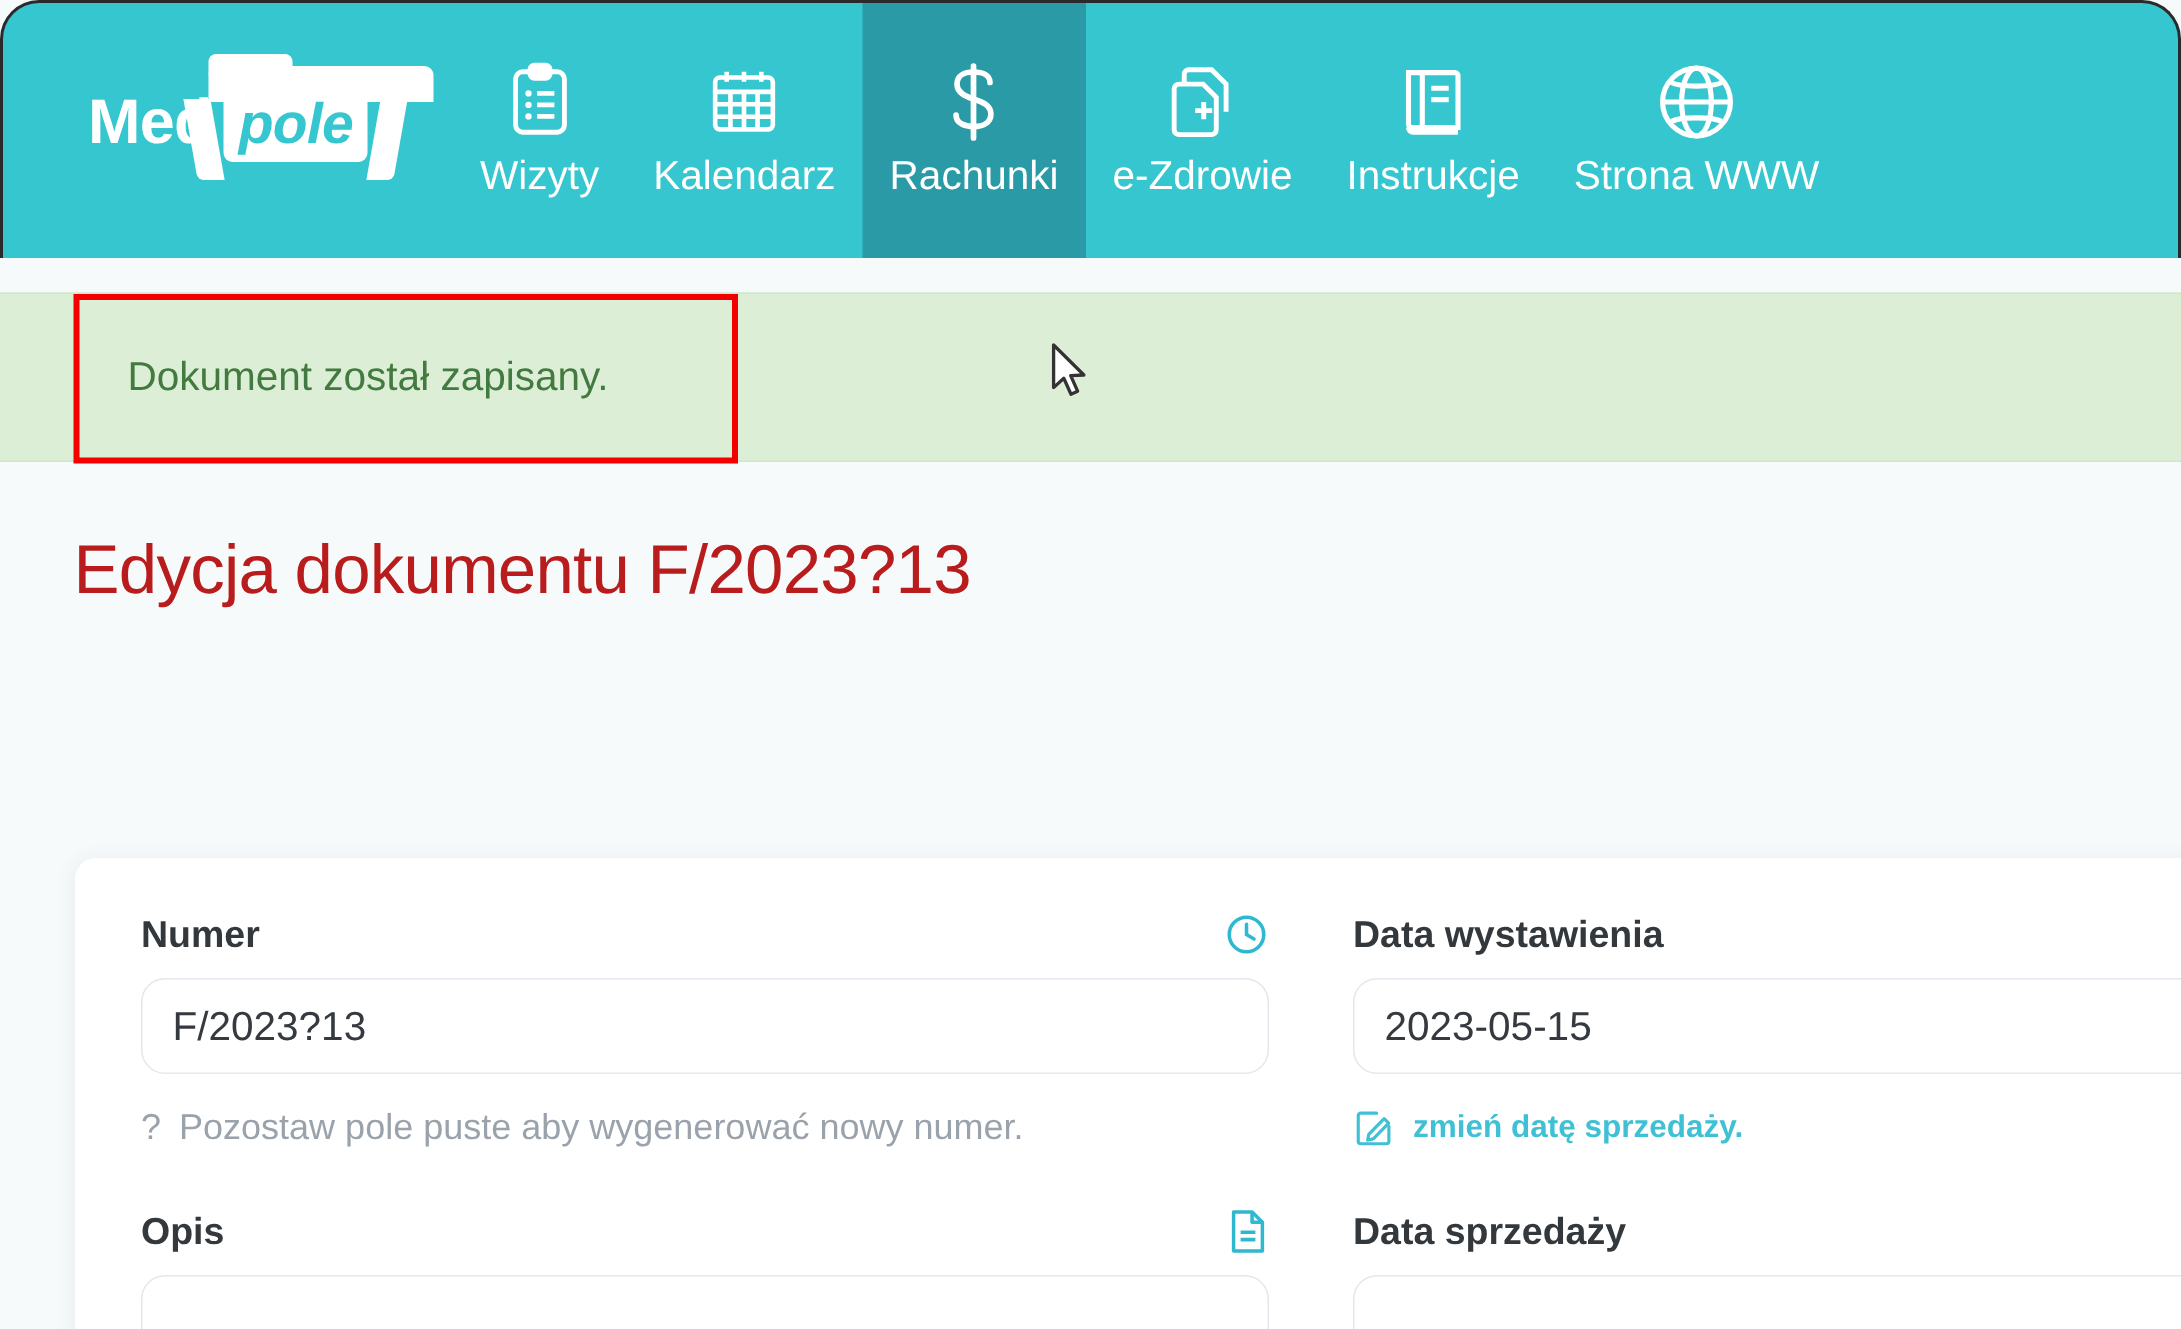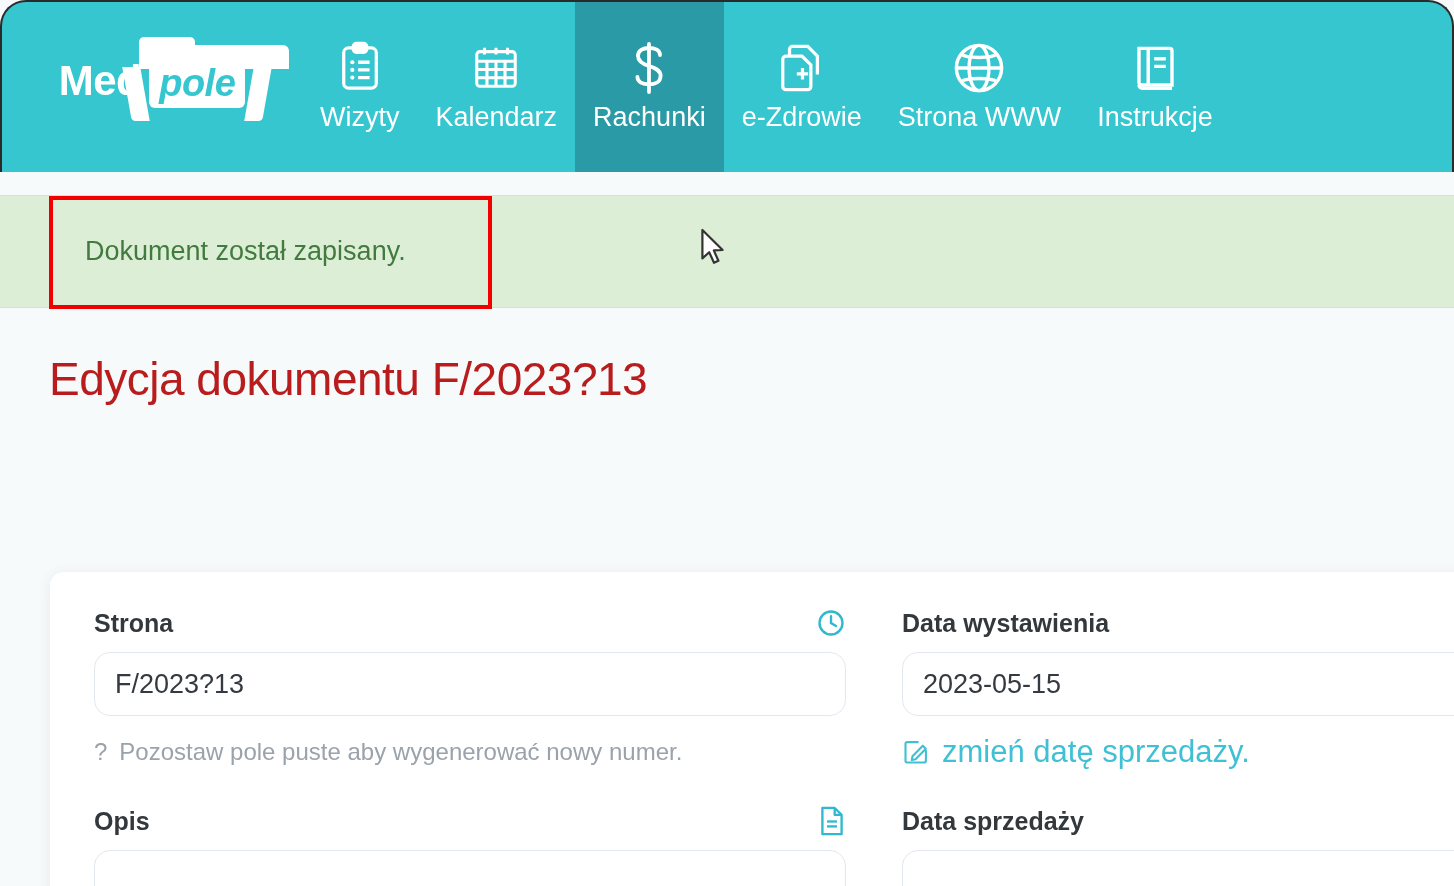--- a/index.html
+++ b/index.html
@@ -211,21 +211,21 @@
 
   .help-row {
     display: flex;
     align-items: center;
     gap: 12px;
     margin-top: 16px;
     height: 40px;
   }
   .help-text { font-size: 24px; color: #9aa2ab; }
   .help-q { font-size: 24px; color: #9aa2ab; }
-  .link-text { font-size: 31px; color: #3fc0d4; }
+  .link-text { font-size: 21px; color: #3fc0d4; font-weight: bold; }
 
   .field-group-2 { margin-top: 32px; }
 
   
   .cursor {
     position: absolute;
     left: 700px; top: 228px;
     width: 26px; height: 38px;
     pointer-events: none;
   }
@@ -297,60 +297,60 @@
             <path d="M3 8.5 a1.7 1.7 0 0 1 1.7 -1.7 H13 l4.6 4.6 V22.6 a1.7 1.7 0 0 1 -1.7 1.7 H4.7 A1.7 1.7 0 0 1 3 22.6 Z"></path>
             <line x1="10.3" y1="16" x2="16.2" y2="16"></line>
             <line x1="13.25" y1="13" x2="13.25" y2="19"></line>
           </svg>
         </span>
         <span class="nav-label">e-Zdrowie</span>
       </div>
 
       <div class="nav-item">
         <span class="nav-icon">
+          <svg width="48" height="56" viewBox="0 0 24 26" fill="none" stroke="#ffffff" stroke-width="1.7">
+            <path d="M4 3.2 h15.5 a1 1 0 0 1 1 1 V21.5 H5.2 A1.2 1.2 0 0 1 4 20.3 Z"></path>
+            <path d="M4 21.5 a1.6 1.6 0 0 0 1.6 1.6 H20.5"></path>
+            <line x1="8.6" y1="3.2" x2="8.6" y2="21.5"></line>
+            <line x1="11.6" y1="8.4" x2="17.4" y2="8.4"></line>
+            <line x1="11.6" y1="12.2" x2="17.4" y2="12.2"></line>
+          </svg>
+        </span>
+        <span class="nav-label">Instrukcje</span>
+      </div>
+
+      <div class="nav-item">
+        <span class="nav-icon">
           <svg width="56" height="56" viewBox="0 0 26 26" fill="none" stroke="#ffffff" stroke-width="1.6">
             <circle cx="13" cy="13" r="10.5"></circle>
             <ellipse cx="13" cy="13" rx="4.6" ry="10.5"></ellipse>
             <line x1="2.5" y1="13" x2="23.5" y2="13"></line>
             <path d="M4.6 6.6 C7.2 8.6 18.8 8.6 21.4 6.6"></path>
             <path d="M4.6 19.4 C7.2 17.4 18.8 17.4 21.4 19.4"></path>
           </svg>
         </span>
         <span class="nav-label">Strona WWW</span>
       </div>
 
-      <div class="nav-item">
-        <span class="nav-icon">
-          <svg width="48" height="56" viewBox="0 0 24 26" fill="none" stroke="#ffffff" stroke-width="1.7">
-            <path d="M4 3.2 h15.5 a1 1 0 0 1 1 1 V21.5 H5.2 A1.2 1.2 0 0 1 4 20.3 Z"></path>
-            <path d="M4 21.5 a1.6 1.6 0 0 0 1.6 1.6 H20.5"></path>
-            <line x1="8.6" y1="3.2" x2="8.6" y2="21.5"></line>
-            <line x1="11.6" y1="8.4" x2="17.4" y2="8.4"></line>
-            <line x1="11.6" y1="12.2" x2="17.4" y2="12.2"></line>
-          </svg>
-        </span>
-        <span class="nav-label">Instrukcje</span>
-      </div>
-
     </div>
   </div>
 
   <div class="alert">
     <span class="alert-text">Dokument został zapisany.</span>
   </div>
   <div class="annotation-box"></div>
 
   <h1 class="page-title">Edycja dokumentu F/2023?13</h1>
 
   <div class="card">
 
     <div class="col">
 
       <div class="field-head">
-        <span class="field-label">Strona</span>
+        <span class="field-label">Numer</span>
         <span class="field-icon">
           <svg width="30" height="30" viewBox="0 0 24 24" fill="none" stroke="#2fb8cf" stroke-width="1.9" stroke-linecap="round">
             <circle cx="12" cy="12" r="9.2"></circle>
             <polyline points="12,6.6 12,12 16,14.4"></polyline>
           </svg>
         </span>
       </div>
 
       <div class="input-box">
         <span>F/2023?13</span>

